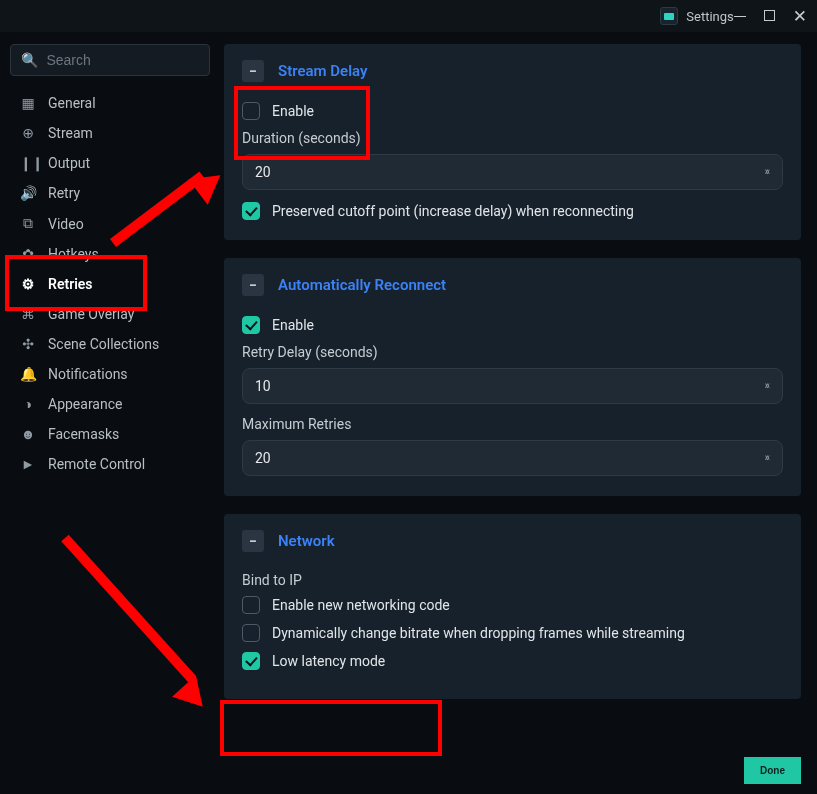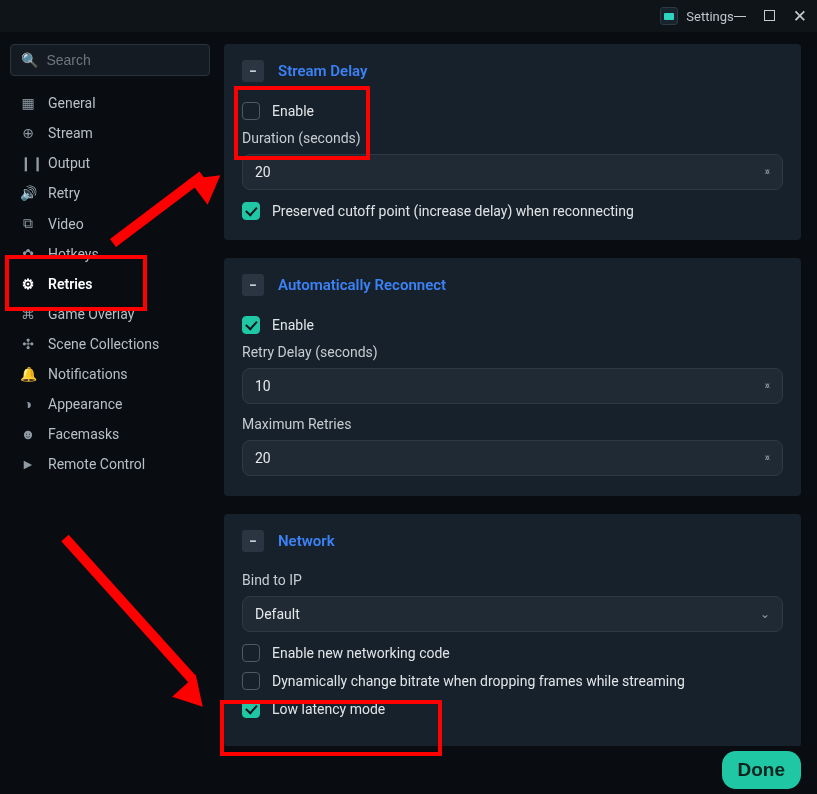--- a/index.html
+++ b/index.html
@@ -141,23 +141,23 @@
       height: 48px;
       background: #090d12;
       display:flex; align-items:center; justify-content:flex-end;
       padding: 0 16px;
     }
     .done-btn {
       background: #1fc7a5;
       color: #0b231d;
       font-weight: 700;
       border: none;
-      border-radius: 14px;
+      border-radius: 0;
       padding: 8px 16px;
-      font-size: 19px;
+      font-size: 10px;
       cursor: pointer;
     }
 
     
     .anno { position: absolute; pointer-events: none; }
     .redbox { border: 4px solid #ff0000; }
     
     .arrow-line { position:absolute; background:#ff0000; height:10px; transform-origin: left center; }
     .arrow-head {
       position:absolute; width:0; height:0;
@@ -297,24 +297,20 @@
           </div>
       </div>
     </div>
 
     <div class="section" style="margin-bottom:0">
       <div class="section-head">
         <div class="collapse-btn">−</div>
         <div class="section-title">Network</div>
       </div>
       <div class="field-label">Bind to IP</div>
-      <div class="selectfield">
-        <span>Default</span>
-        <span class="chev">⌄</span>
-      </div>
       <div class="chkrow">
         <span class="chk"></span>
         <span class="chklabel">Enable new networking code</span>
       </div>
       <div class="chkrow">
         <span class="chk"></span>
         <span class="chklabel">Dynamically change bitrate when dropping frames while streaming</span>
       </div>
       <div class="chkrow" style="margin-bottom:9px">
         <span class="chk checked"></span>

